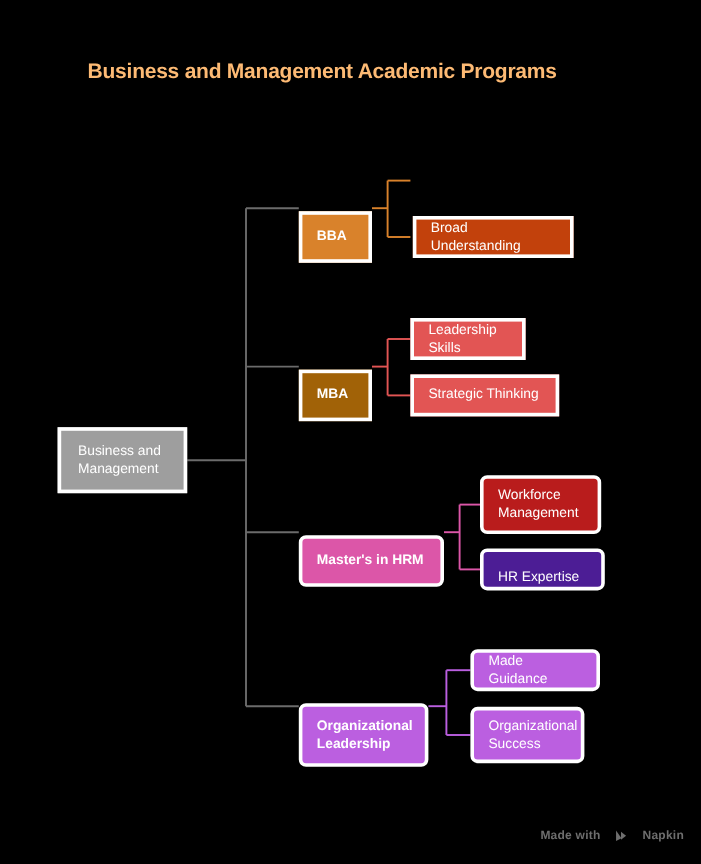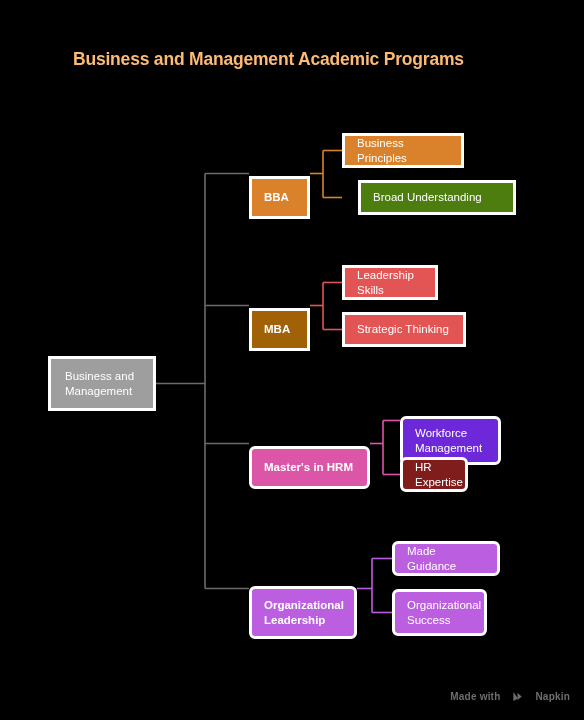--- a/index.html
+++ b/index.html
@@ -148,45 +148,42 @@
   </svg>
 
   <div class="node root sq" style="left:48px; top:356px; width:108px; height:55px; background:#9e9e9e;">
     <span class="node-label">Business and
 Management</span>
   </div>
 
   <div class="node branch sq" style="left:249px; top:152px; width:61px; height:43px; background:#d9822b;">
     <span class="node-label">BBA</span>
   </div>
-  <div class="node leaf sq" style="left:342px; top:133px; width:122px; height:35px; background:#d9822b;">
-    <span class="node-label">Business Principles</span>
-  </div>
-  <div class="node leaf sq" style="left:358px; top:180px; width:158px; height:35px; background:#4d7c0f;">
+  <div class="node leaf sq" style="left:344px; top:180px; width:134px; height:35px; background:#c2410c;">
     <span class="node-label">Broad Understanding</span>
   </div>
 
   <div class="node branch sq" style="left:249px; top:284px; width:61px; height:43px; background:#a16207;">
     <span class="node-label">MBA</span>
   </div>
   <div class="node leaf sq" style="left:342px; top:265px; width:96px; height:35px; background:#e25554;">
     <span class="node-label">Leadership Skills</span>
   </div>
   <div class="node leaf sq" style="left:342px; top:312px; width:124px; height:35px; background:#e25554;">
     <span class="node-label">Strategic Thinking</span>
   </div>
 
   <div class="node branch rd" style="left:249px; top:422px; width:121px; height:43px; background:#dc56a8;">
     <span class="node-label">Master's in HRM</span>
   </div>
-  <div class="node leaf rd" style="left:400px; top:396px; width:101px; height:49px; background:#6d28d9;margin-top:20px;">
+  <div class="node leaf rd" style="left:400px; top:396px; width:101px; height:49px; background:#b91c1c;">
     <span class="node-label">Workforce
 Management</span>
   </div>
-  <div class="node leaf rd" style="left:400px; top:457px; width:68px; height:35px; background:#7f1d1d;">
+  <div class="node leaf rd" style="left:400px; top:457px; width:104px; height:35px; background:#4c1d95;align-items:flex-end;">
     <span class="node-label">HR Expertise</span>
   </div>
 
   <div class="node branch rd" style="left:249px; top:562px; width:108px; height:53px; background:#bb5fe0;">
     <span class="node-label">Organizational
 Leadership</span>
   </div>
   <div class="node leaf rd" style="left:392px; top:541px; width:108px; height:35px; background:#bb5fe0;">
     <span class="node-label">Made Guidance</span>
   </div>

